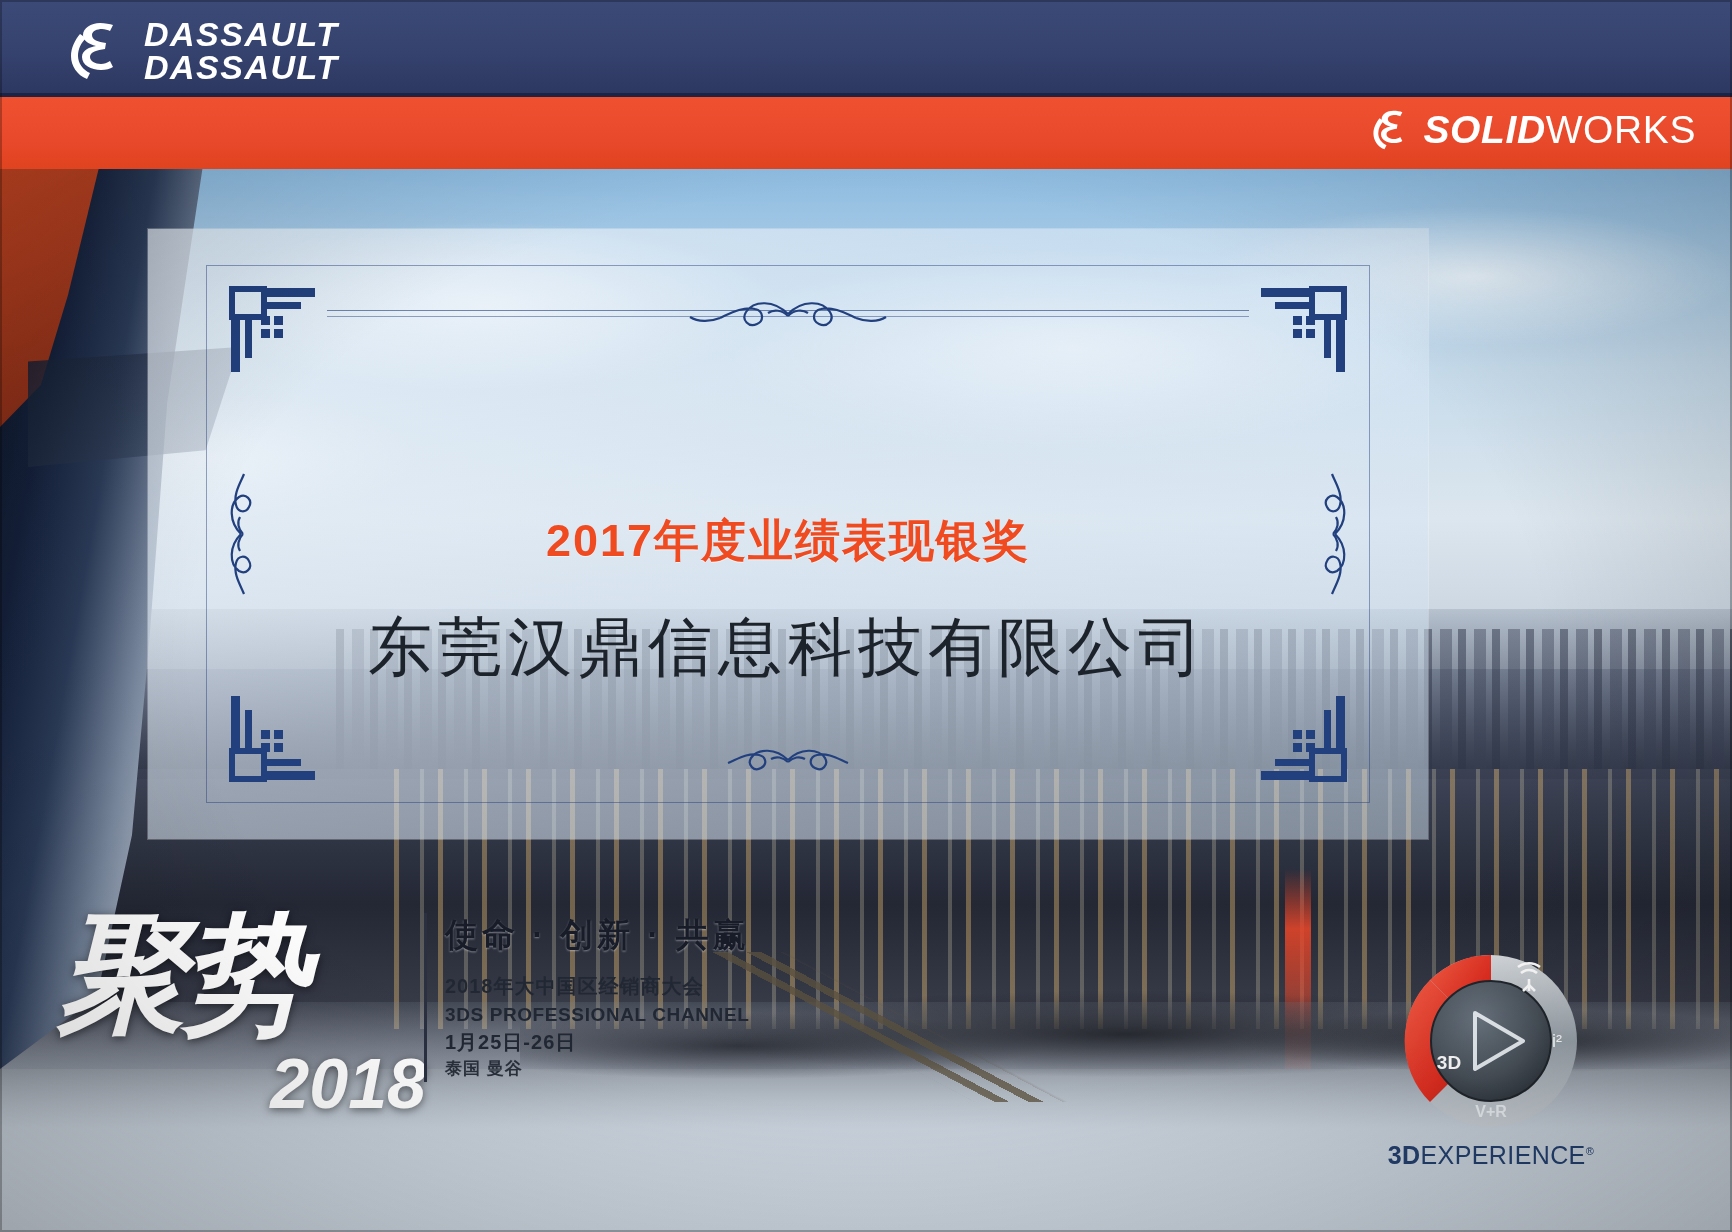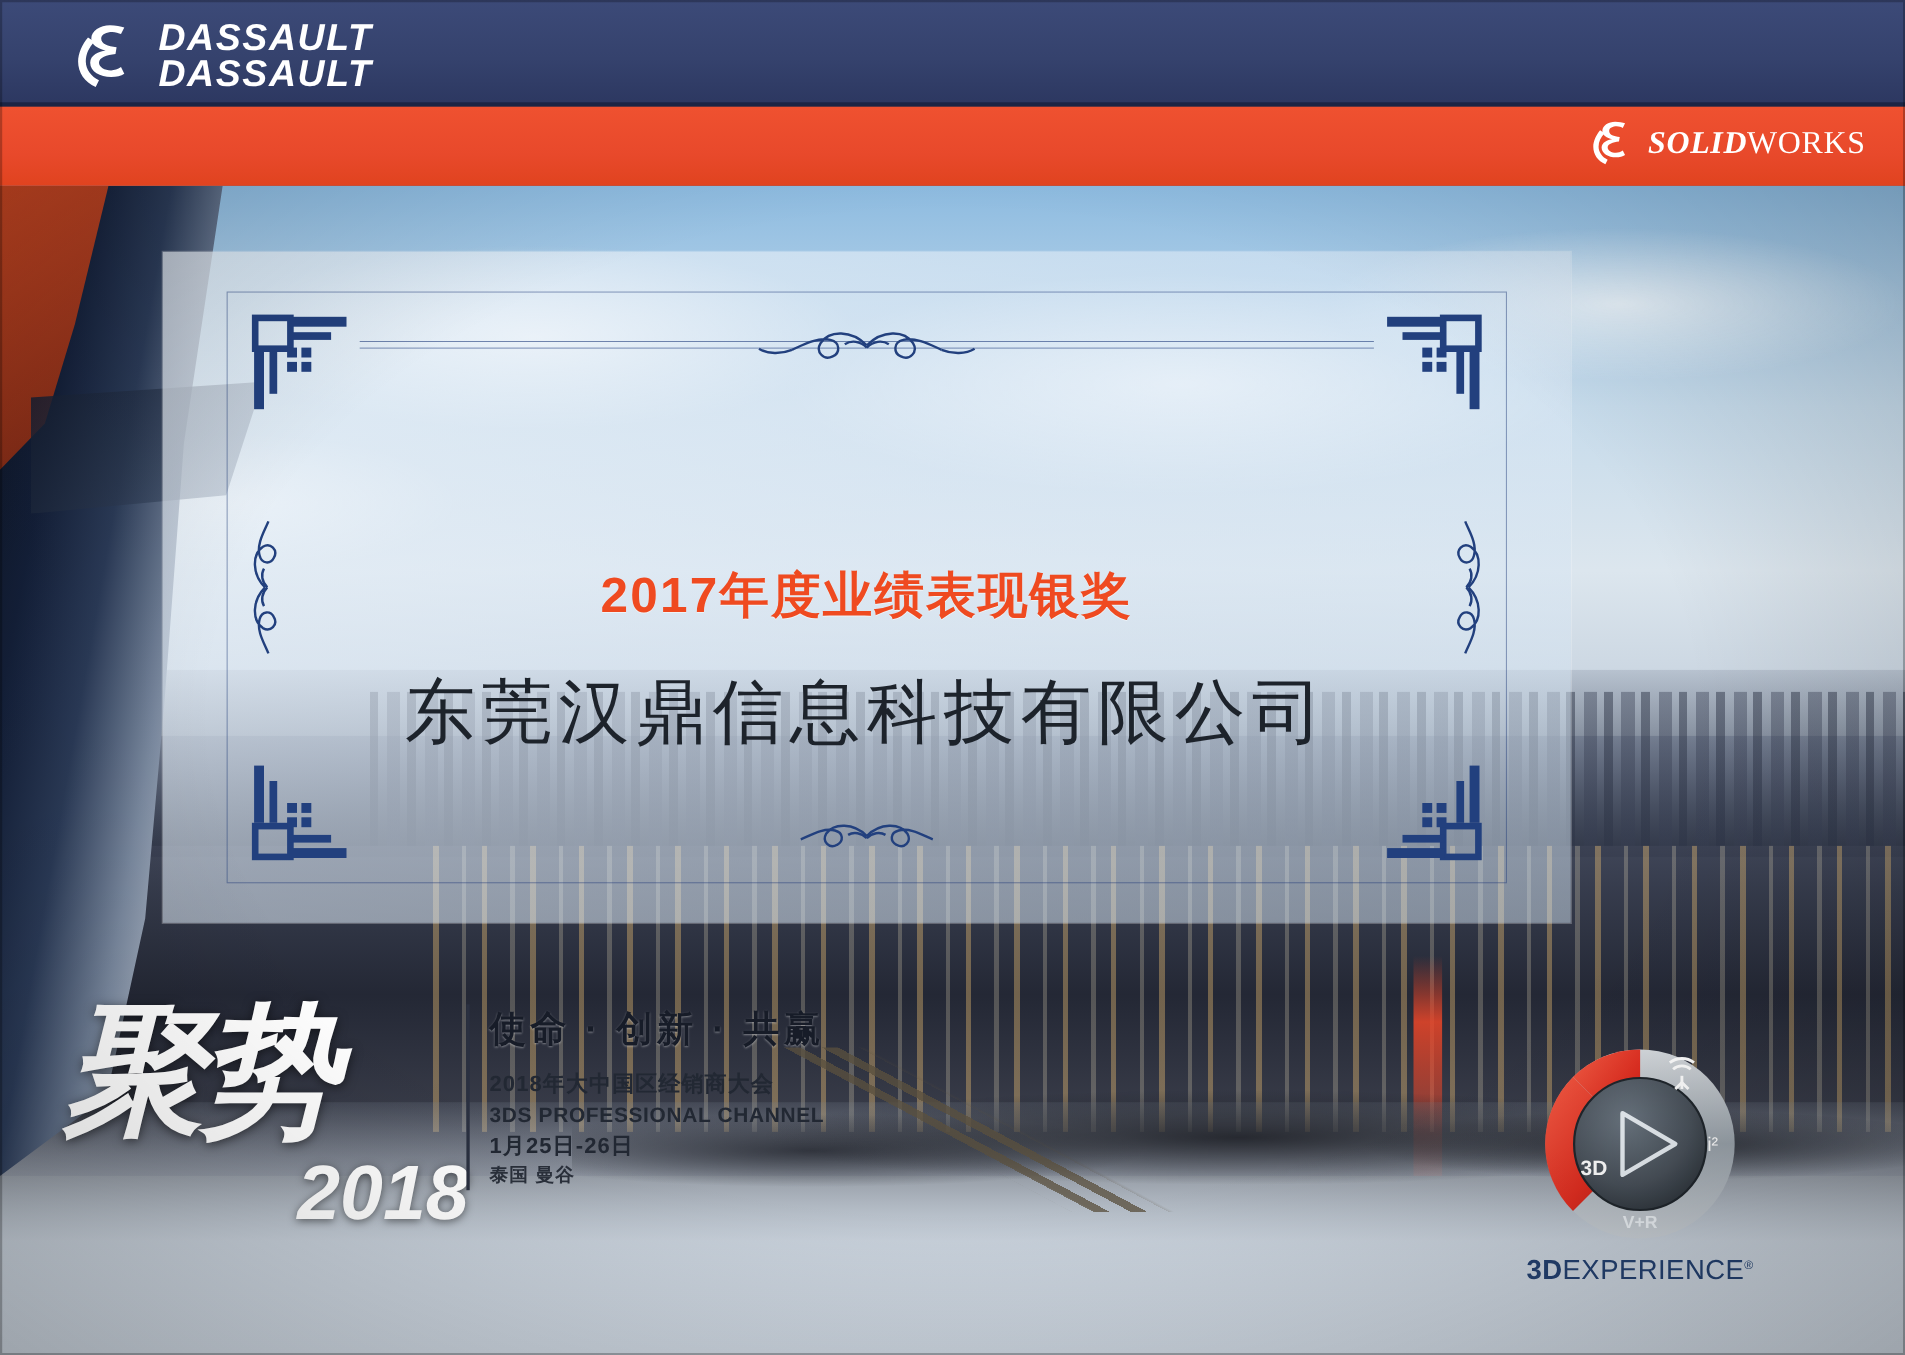--- a/index.html
+++ b/index.html
@@ -13,21 +13,21 @@
   .ds-logo{position:absolute;left:66px;top:18px;display:flex;align-items:center;gap:14px;}
   .ds-mark{width:64px;height:62px;}
   .ds-words{display:flex;flex-direction:column;line-height:0.96;}
   .ds-words span{color:#fff;font-weight:800;font-style:italic;font-size:34px;letter-spacing:1.5px;}
 
   
   .redbar{position:absolute;left:0;top:97px;width:100%;height:72px;
     background:linear-gradient(180deg,#ef5130 0%,#e8492b 60%,#e0431f 100%);}
   .sw-logo{position:absolute;right:36px;top:10px;display:flex;align-items:center;gap:9px;}
   .sw-mark{width:44px;height:46px;}
-  .sw-words{color:#fff;font-size:29px;letter-spacing:.6px;white-space:nowrap;font-family:Liberation Serif, serif;}
+  .sw-words{color:#fff;font-size:39px;letter-spacing:.6px;white-space:nowrap;}
   .sw-words b{font-weight:800;font-style:italic;}
   .sw-words i{font-weight:400;font-style:normal;}
 
   
   .photo{position:absolute;left:0;top:169px;width:100%;height:1063px;overflow:hidden;
     background:linear-gradient(180deg,#9fc4e4 0%,#b9d2e8 20%,#cbd9e6 38%,#8e9ab0 50%,
       #4c5568 60%,#2e3242 70%,#3a3a3f 80%,#9aa3ae 92%,#c3ccd6 100%);}
   .sky{position:absolute;left:0;top:0;width:100%;height:500px;
     background:linear-gradient(180deg,#8dbbe0 0%,#a9cbe6 18%,#c6dbeb 40%,#dce6ee 70%,#c2cedb 100%);}
   .clouds{position:absolute;left:0;top:30px;width:100%;height:430px;opacity:.85;

